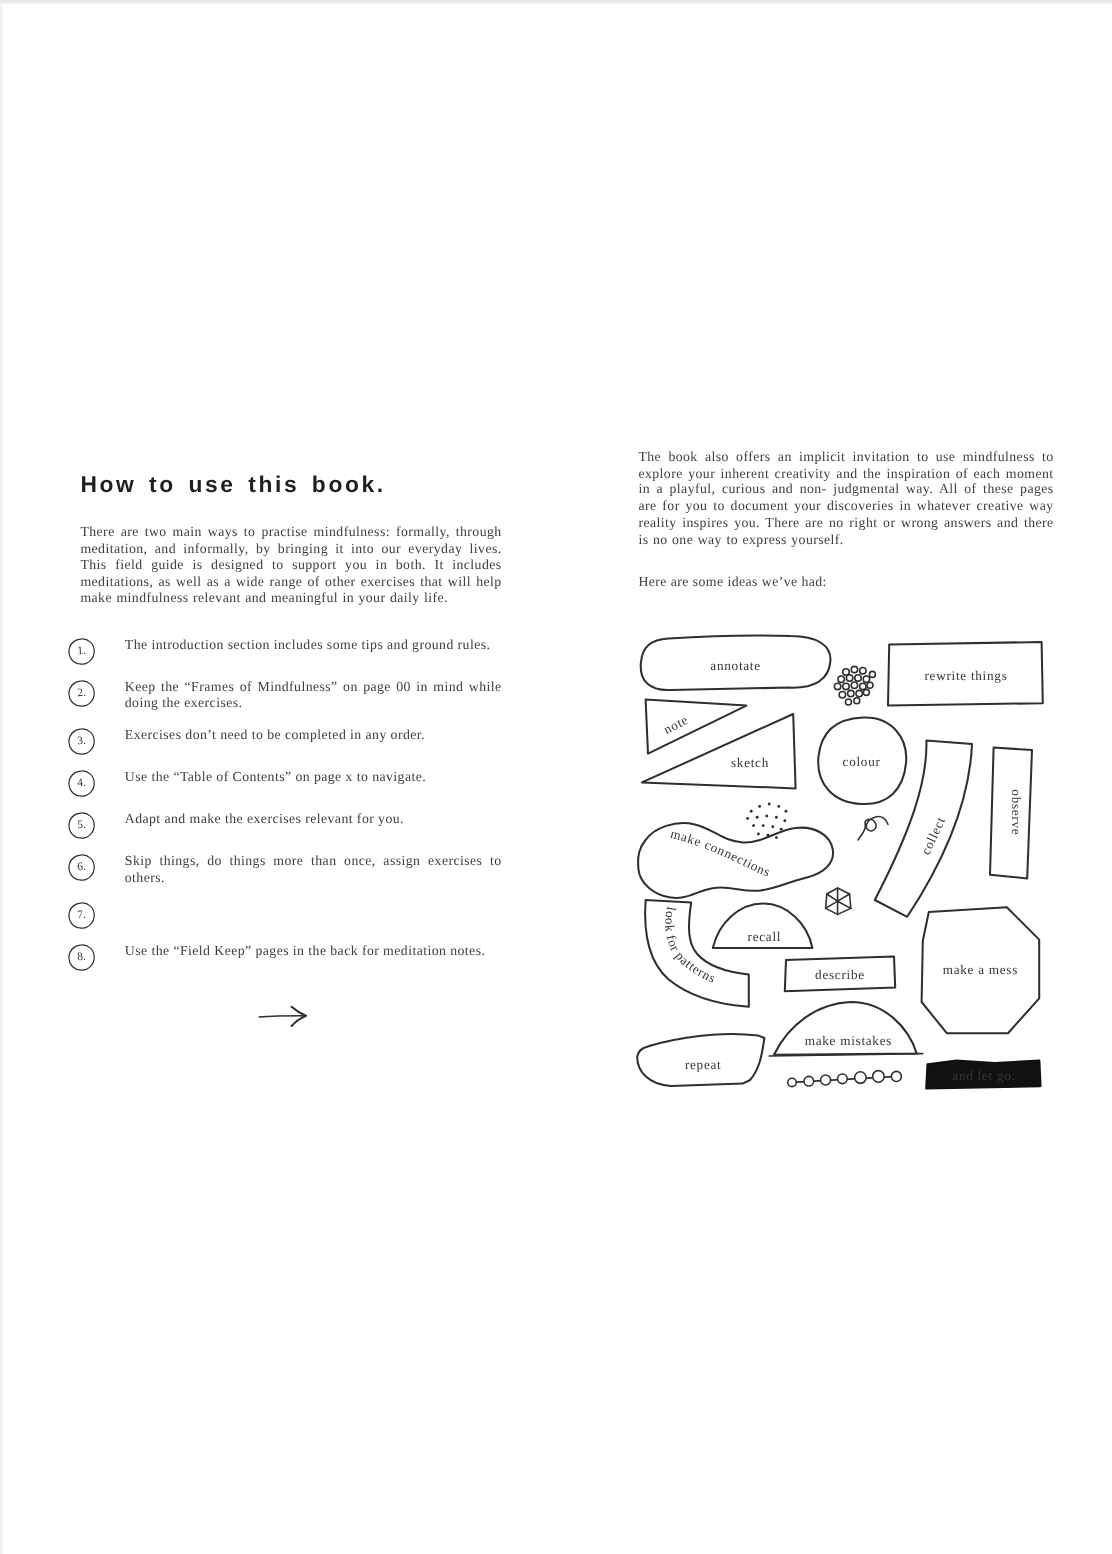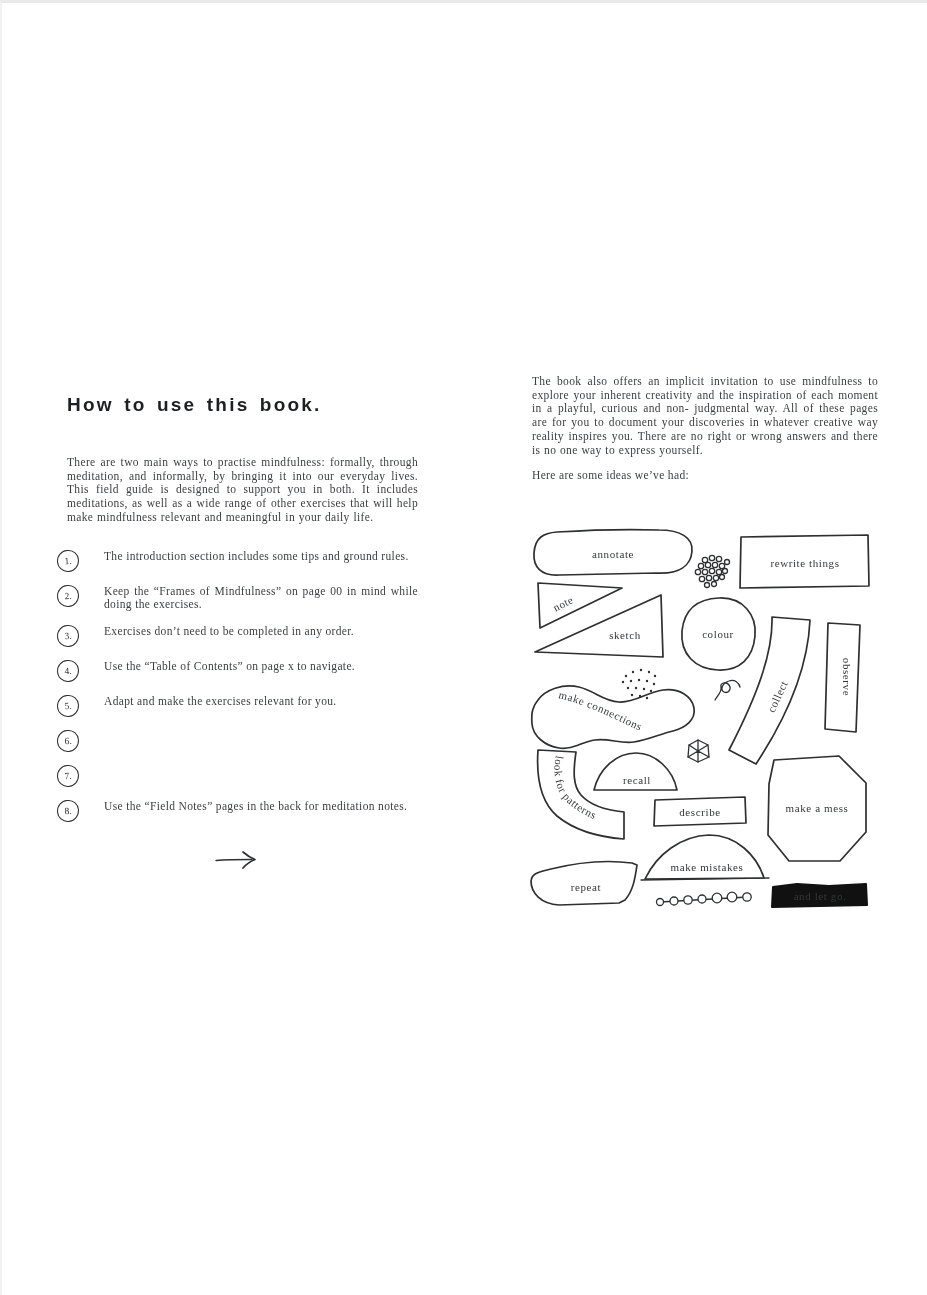--- a/index.html
+++ b/index.html
@@ -5,29 +5,29 @@
   html,body{margin:0;padding:0;background:#fff;}
   .sheet{
     position:relative;width:927px;height:1295px;background:#ffffff;
     border-top:3px solid #e9e9e8;border-left:2px solid #f1f1f0;
     box-sizing:border-box;overflow:hidden;
     font-family:"Liberation Serif", serif;color:#3b3e41;
   }
   .col-left{position:absolute;left:65px;top:391px;width:351px;}
   .col-right{position:absolute;left:530px;top:372px;width:346px;}
   h1.title{
-    margin:0 0 40px 0;font-family:"Liberation Sans", sans-serif;
+    margin:0 0 22px 0;font-family:"Liberation Sans", sans-serif;
     font-weight:bold;font-size:19px;letter-spacing:2.2px;word-spacing:3px;
     color:#1d2023;
   }
   p.body{
     margin:0;font-size:11.5px;line-height:13.7px;text-align:justify;
     letter-spacing:0.35px;word-spacing:0.5px;
   }
-  p.lead{margin:12px 0 0 0;font-size:11.5px;line-height:13.7px;letter-spacing:0.35px;}
+  p.lead{margin:22px 0 0 0;font-size:11.5px;line-height:13.7px;letter-spacing:0.35px;}
   .num-list{margin:25px 0 0 -10px;}
   .num-item{display:flex;align-items:flex-start;margin-bottom:13px;}
   .num-circle{
     flex:0 0 auto;width:20px;height:20px;border:1.6px solid #2c2e30;
     border-radius:50% 48% 52% 50%;display:flex;align-items:center;justify-content:center;
     font-size:9.5px;color:#2c2e30;transform:rotate(-4deg);background:#fff;
   }
   .num-text{
     flex:1;margin-left:25px;font-size:11.5px;line-height:13.7px;
     text-align:justify;letter-spacing:0.35px;
@@ -67,27 +67,28 @@
       <div class="num-item">
         <span class="num-circle">4.</span>
         <span class="num-text">Use the “Table of Contents” on page x to navigate.</span>
       </div>
       <div class="num-item">
         <span class="num-circle">5.</span>
         <span class="num-text">Adapt and make the exercises relevant for you.</span>
       </div>
       <div class="num-item">
         <span class="num-circle">6.</span>
+        <span class="num-text">Skip things, do things more than once, assign exercises to others.</span>
       </div>
       <div class="num-item">
         <span class="num-circle">7.</span>
       </div>
       <div class="num-item">
         <span class="num-circle">8.</span>
-        <span class="num-text">Use the “Field Notes” pages in the back for meditation notes.</span>
+        <span class="num-text">Use the “Field Keep” pages in the back for meditation notes.</span>
       </div>
     </div>
 
     <div class="arrow-wrap">
       <svg width="46" height="22" viewBox="0 0 46 22">
         <path class="shape thin" d="M 2,11.5 C 14,10.5 26,10.5 38,10.5"></path>
         <path class="shape" d="M 29,3 C 33,6.5 37,9 41,10.5 C 36,12.5 32,15.5 29,19" fill="none"></path>
       </svg>
     </div>
   </div>

